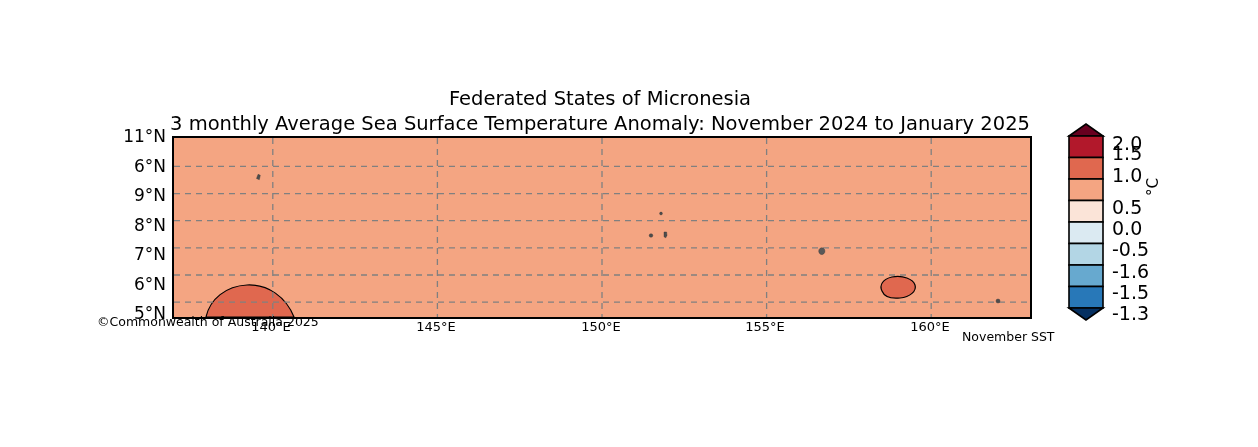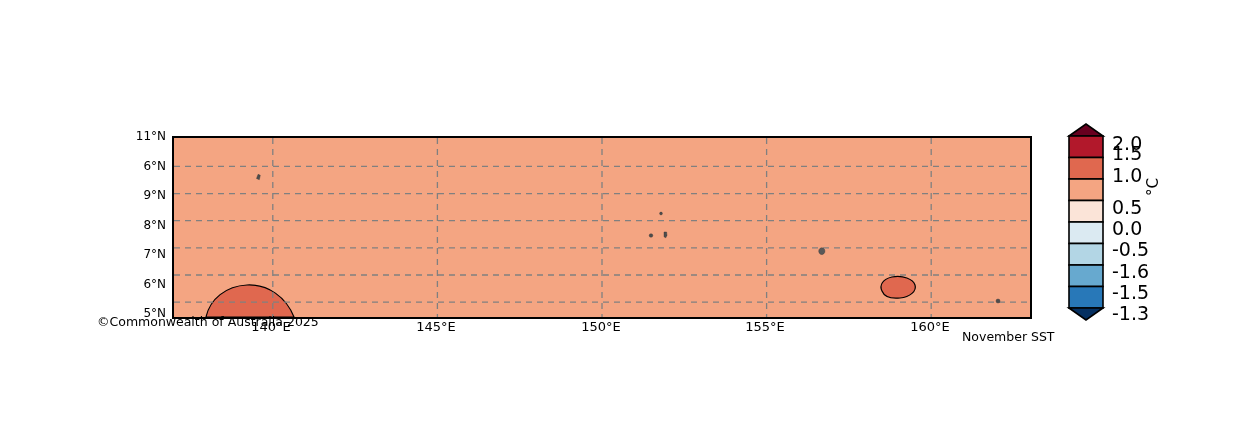--- a/index.html
+++ b/index.html
@@ -56,21 +56,21 @@
     left: 0; top: 0;
     width: 856px;
     height: 179px;
     display: block;
   }
   .ytick-wrap {
     position: absolute;
     left: 0;
     width: 166px;
     text-align: right;
-    font-size: 12px;
+    font-size: 17px;
     line-height: 13px;
     white-space: nowrap;
   }
   .xtick-wrap {
     position: absolute;
     top: 320px;
     width: 90px;
     margin-left: -45px;
     text-align: center;
     font-size: 13px;
@@ -122,20 +122,24 @@
     transform: rotate(-90deg);
     transform-origin: left top;
     white-space: nowrap;
   }
 </style>
 </head>
 <body>
 
 <div id="figure">
 
+  <div class="title-block">
+    <div class="title-line">Federated States of Micronesia</div>
+    <div class="title-line">3 monthly Average Sea Surface Temperature Anomaly: November 2024 to January 2025</div>
+  </div>
 
   <div class="ytick-wrap" style="top:130px">11°N</div>
   <div class="ytick-wrap" style="top:160px">6°N</div>
   <div class="ytick-wrap" style="top:189px">9°N</div>
   <div class="ytick-wrap" style="top:219px">8°N</div>
   <div class="ytick-wrap" style="top:248px">7°N</div>
   <div class="ytick-wrap" style="top:278px">6°N</div>
   <div class="ytick-wrap" style="top:307px">5°N</div>
 
   <div class="xtick-wrap" style="left:271px">140°E</div>

